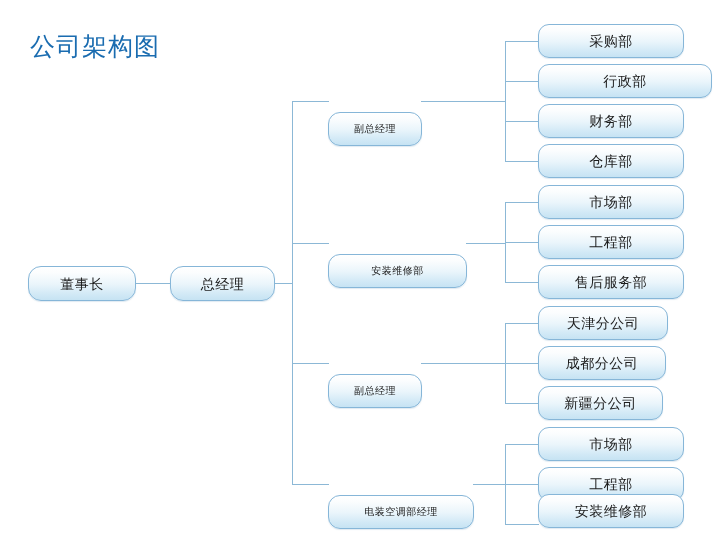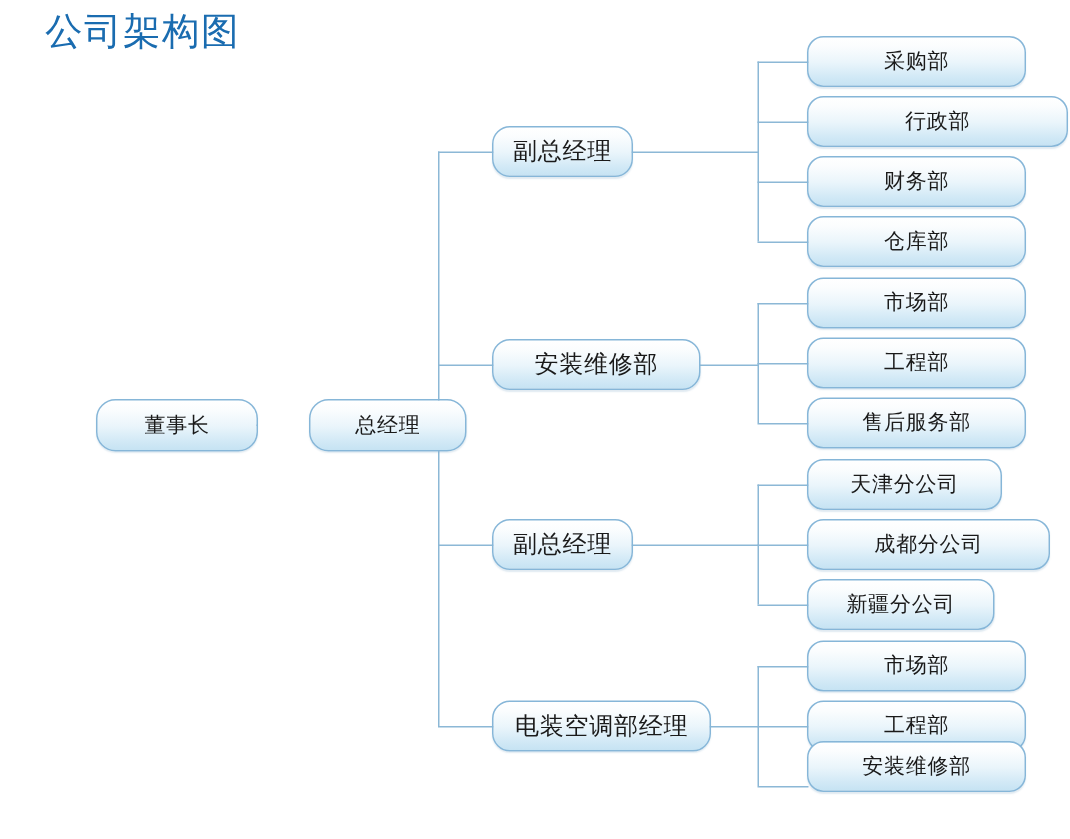--- a/index.html
+++ b/index.html
@@ -14,21 +14,21 @@
   #chart-root {
     position: relative;
     width: 713px;
     height: 559px;
     background: #ffffff;
     overflow: hidden;
   }
   #page-title {
     position: absolute;
     left: 30px;
-    top: 4px;
+    top: 30px;
     font-size: 25px;
     line-height: 34px;
     color: #1a6cb0;
     letter-spacing: 1px;
     white-space: nowrap;
   }
   
   .conn {
     position: absolute;
     background: #8cb8d6;
@@ -51,23 +51,23 @@
     box-shadow: 0 1px 1px rgba(130,170,200,0.25);
     display: flex;
     align-items: center;
     justify-content: center;
     color: #1a1a1a;
     font-size: 14px;
     line-height: 1;
     white-space: nowrap;
     letter-spacing: 0.5px;
   }
-  .node.root { border-radius: 13px; margin-left: 36px; }
+  .node.root { border-radius: 13px; }
   .node.leaf { border-radius: 11px; font-size: 14px; }
-  .node.mid  { border-radius: 12px; font-size: 16px; }
+  .node.mid  { border-radius: 12px; font-size: 10px; margin-top: 28px; }
 </style>
 </head>
 <body>
 
 <div id="chart-root">
 
   <div id="page-title">公司架构图</div>
 
   <div class="conn h" style="left:136px; top:283px; width:36px;"></div>
 
@@ -148,21 +148,21 @@
   <div class="node leaf" style="left:538px; top:225px; width:146px; height:34px;">
     <span>工程部</span>
   </div>
   <div class="node leaf" style="left:538px; top:265px; width:146px; height:34px;">
     <span>售后服务部</span>
   </div>
 
   <div class="node leaf" style="left:538px; top:306px; width:130px; height:34px;">
     <span>天津分公司</span>
   </div>
-  <div class="node leaf" style="left:538px; top:346px; width:162px; height:34px;">
+  <div class="node leaf" style="left:538px; top:346px; width:128px; height:34px;">
     <span>成都分公司</span>
   </div>
   <div class="node leaf" style="left:538px; top:386px; width:125px; height:34px;">
     <span>新疆分公司</span>
   </div>
 
   <div class="node leaf" style="left:538px; top:427px; width:146px; height:34px;">
     <span>市场部</span>
   </div>
   <div class="node leaf" style="left:538px; top:467px; width:146px; height:34px;">

